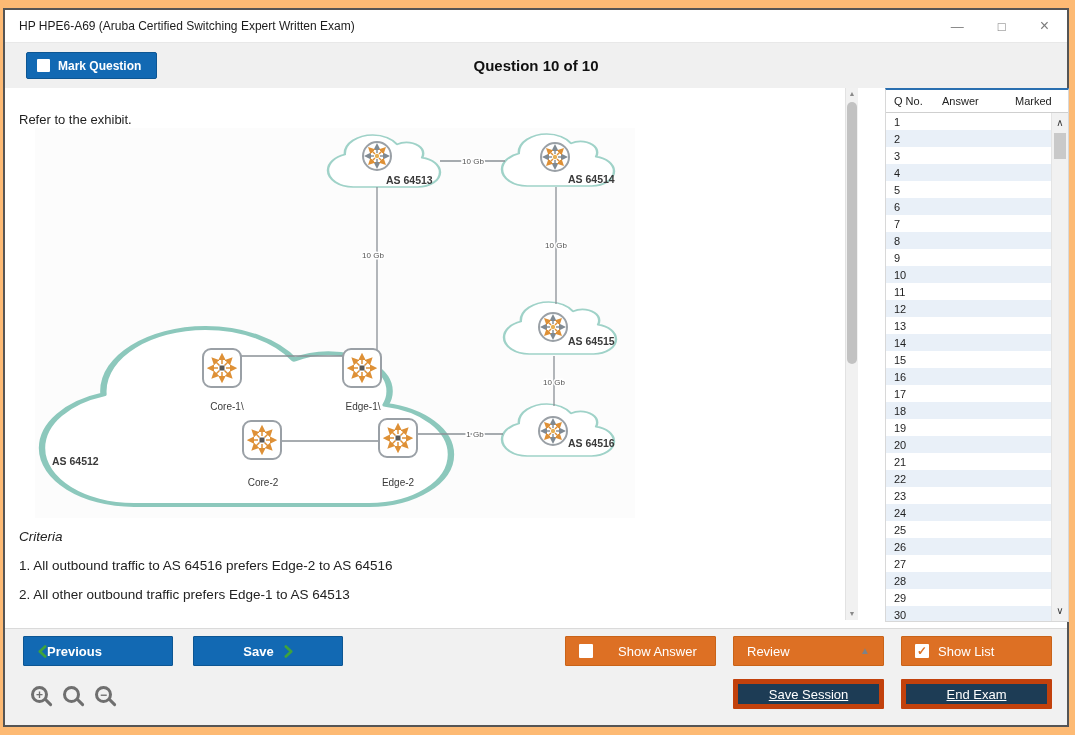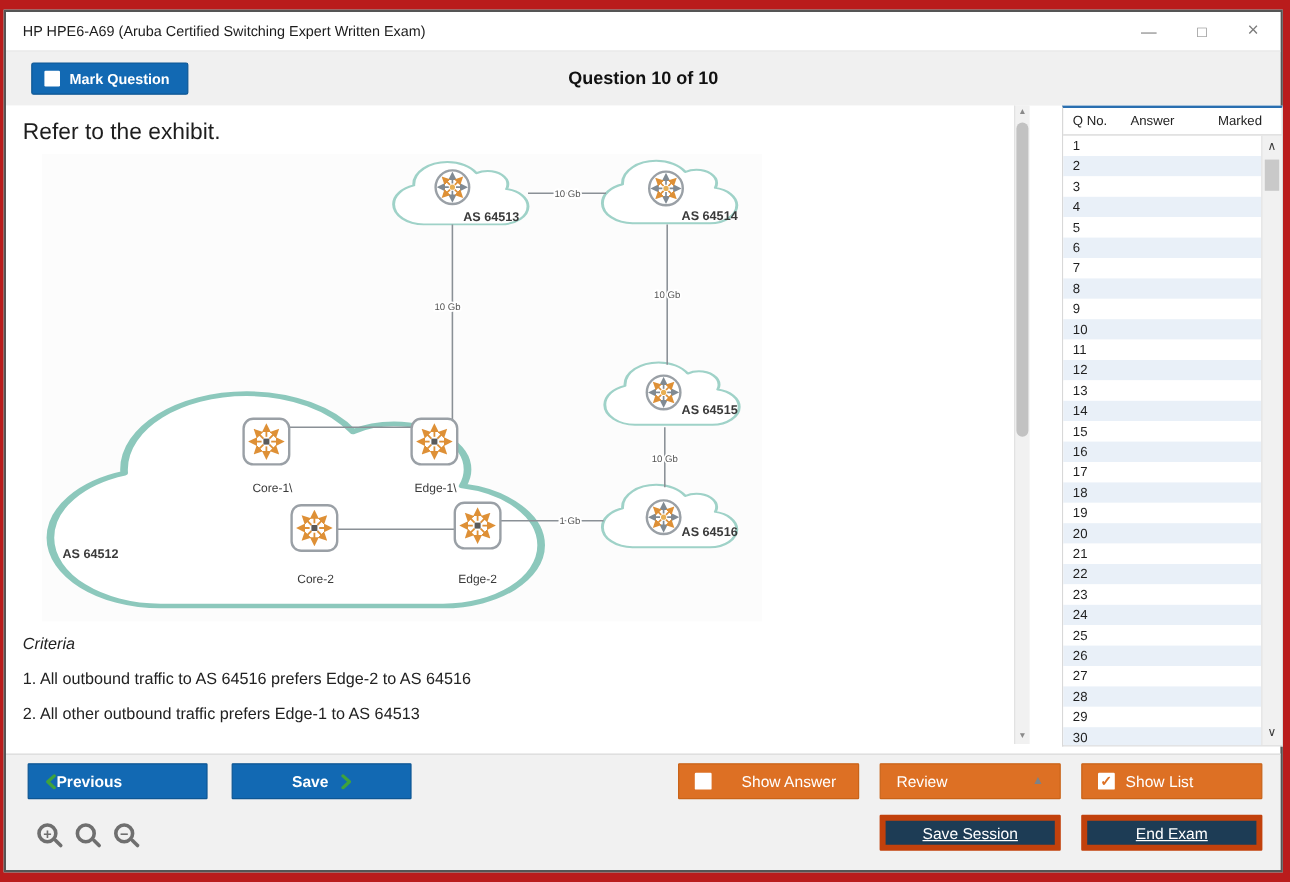--- a/index.html
+++ b/index.html
@@ -1,17 +1,17 @@
 <!DOCTYPE html>
 <html style="--accent-blue: #1269b3; --accent-orange: #dd7024; --navy: #1d3c55; --green: #3fa33c; --row-alt: #e9f0f8; --cloud-teal: #9fd2c8; --router-orange: #de9036;"><head>
 <meta charset="utf-8">
 <style>
   html,body{margin:0;padding:0;background:#8e8e8e;}
   *{box-sizing:border-box;}
-  #canvas{position:relative;width:1075px;height:735px;background:#b91c1c;
+  #canvas{position:relative;width:1075px;height:735px;background:#fdba74;
           font-family:"Liberation Sans",sans-serif;overflow:hidden;}
   .window{position:absolute;left:3px;top:8px;width:1066px;height:719px;
           border:2px solid #555;background:#fff;}
 
   
   .titlebar{position:absolute;left:0;top:0;right:0;height:32px;background:#fff;}
   .title{position:absolute;left:14px;top:0;line-height:32px;font-size:12px;color:#1c1c1c;white-space:nowrap;}
   .wc{position:absolute;right:18px;top:0;height:32px;display:flex;align-items:center;gap:34px;color:#7c7c7c;}
   .wc span{cursor:default;line-height:1;}
   .wc .mini{font-size:13px;}
@@ -23,21 +23,21 @@
   .question-counter{position:absolute;inset:0;text-align:center;line-height:46px;
                     font-size:15px;font-weight:bold;color:#111;}
   .btn{border:none;cursor:pointer;font-family:inherit;display:flex;align-items:center;}
   .mark-q{position:absolute;left:21px;top:9px;height:27px;min-width:131px;padding:0 12px 0 10px;
           background:var(--accent-blue,#1269b3);border:1px solid #0d5693;border-radius:2px;gap:8px;}
   .mark-q .cb{width:13px;height:13px;background:#fff;border-radius:1px;flex:0 0 auto;}
   .mark-q .lbl{color:#fff;font-size:12px;font-weight:bold;}
 
   
   .content{position:absolute;left:0;top:78px;width:840px;height:534px;background:#fff;overflow:hidden;}
-  .refer{position:absolute;left:14px;top:12px;font-size:19px;color:#1e1e1e;}
+  .refer{position:absolute;left:14px;top:24px;font-size:13px;color:#1e1e1e;}
   .exhibit{position:absolute;left:30px;top:40px;}
   .crit{position:absolute;left:14px;font-size:13.5px;color:#222;}
   .crit.t0{top:441px;font-style:italic;}
   .crit.t1{top:470px;}
   .crit.t2{top:499px;}
 
   
   .vscroll{position:absolute;left:840px;top:78px;width:13px;height:532px;background:#f1f1f1;border-left:1px solid #e2e2e2;}
   .vscroll .sarr{position:absolute;left:0;width:12px;text-align:center;font-size:7px;color:#8a8a8a;line-height:12px;}
   .vscroll .sarr.up{top:0;}

